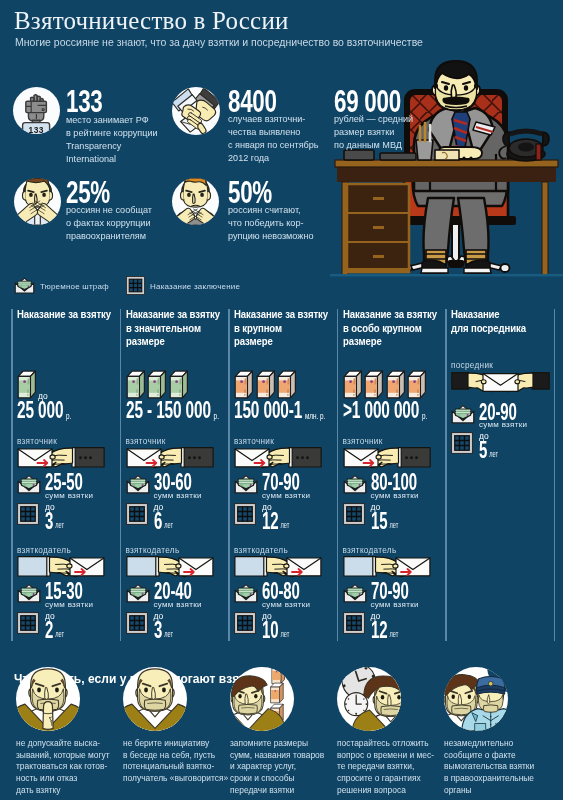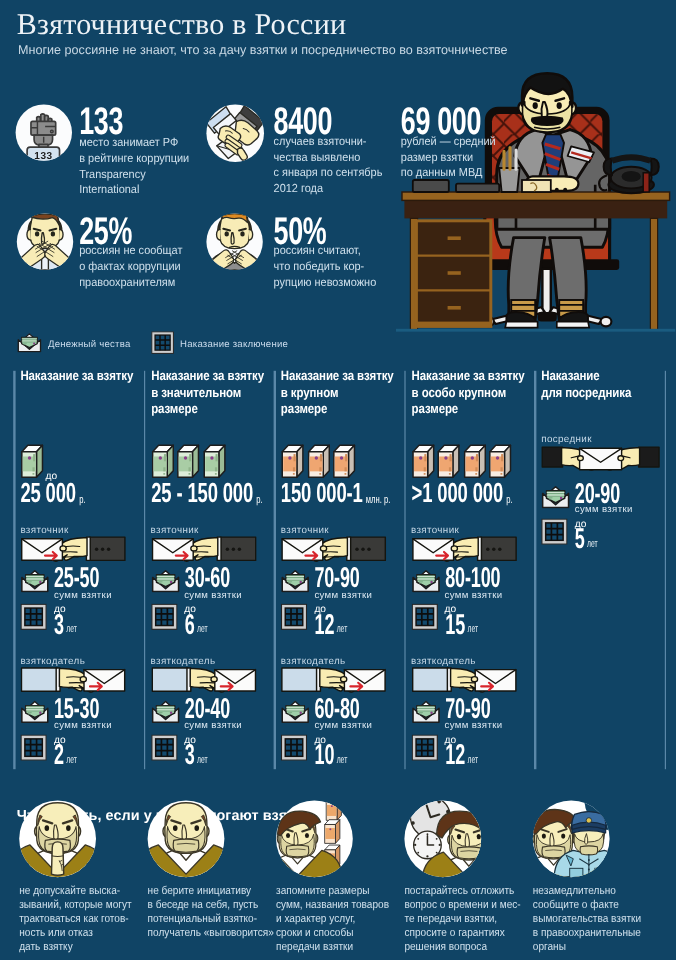--- a/index.html
+++ b/index.html
@@ -359,21 +359,21 @@
           <path d="M4.6 7.4 h14.8 M4.6 9.6 h14.8"></path>
         </g>
         <g stroke="#5d8a67" stroke-width="0.5" fill="none">
           <path d="M4.6 6.6 h14.8 M4.6 8.3 h14.8 M4.6 10.5 h14.8"></path>
         </g>
         <circle cx="16.6" cy="12.0" r="1.0" fill="#8a3f8a"></circle>
         <g stroke="#6f9c79" stroke-width="0.6" fill="none">
           <path d="M6.2 11.8 h3.2 M6.2 13.0 h2.2"></path>
         </g>
       </svg></div>
-  <div class="abs legtext" style="left:40px;top:282px;">Денежный чества</div>
+  <div class="abs legtext" style="left:40px;top:282px;">Тюремное штраф</div>
   <div class="abs" id="legicon1" style="left:126px;top:276px;"><svg width="19" height="19" viewBox="0 0 23 23">
         <rect x="0.6" y="0.6" width="21.8" height="21.8" fill="#cdcdcd" stroke="#242424" stroke-width="1.0"></rect>
         <rect x="3.9" y="3.9" width="15.2" height="15.2" fill="#13496c" stroke="#111111" stroke-width="1.3"></rect>
         <g stroke="#0d0d0d" stroke-width="1.45">
           <path d="M8.9 3.9 v15.2 M14.1 3.9 v15.2 M3.9 8.9 h15.2 M3.9 14.1 h15.2"></path>
         </g>
       </svg></div>
   <div class="abs legtext" style="left:150px;top:282px;">Наказание заключение</div>
 
   <div id="columns">

